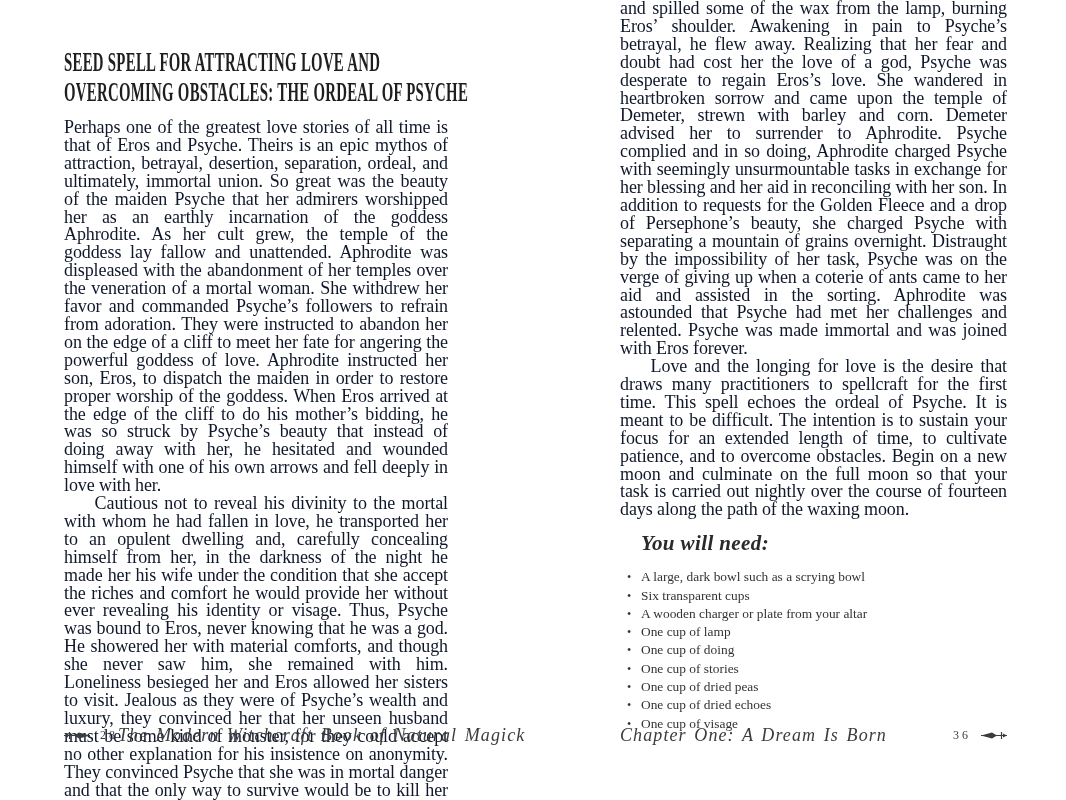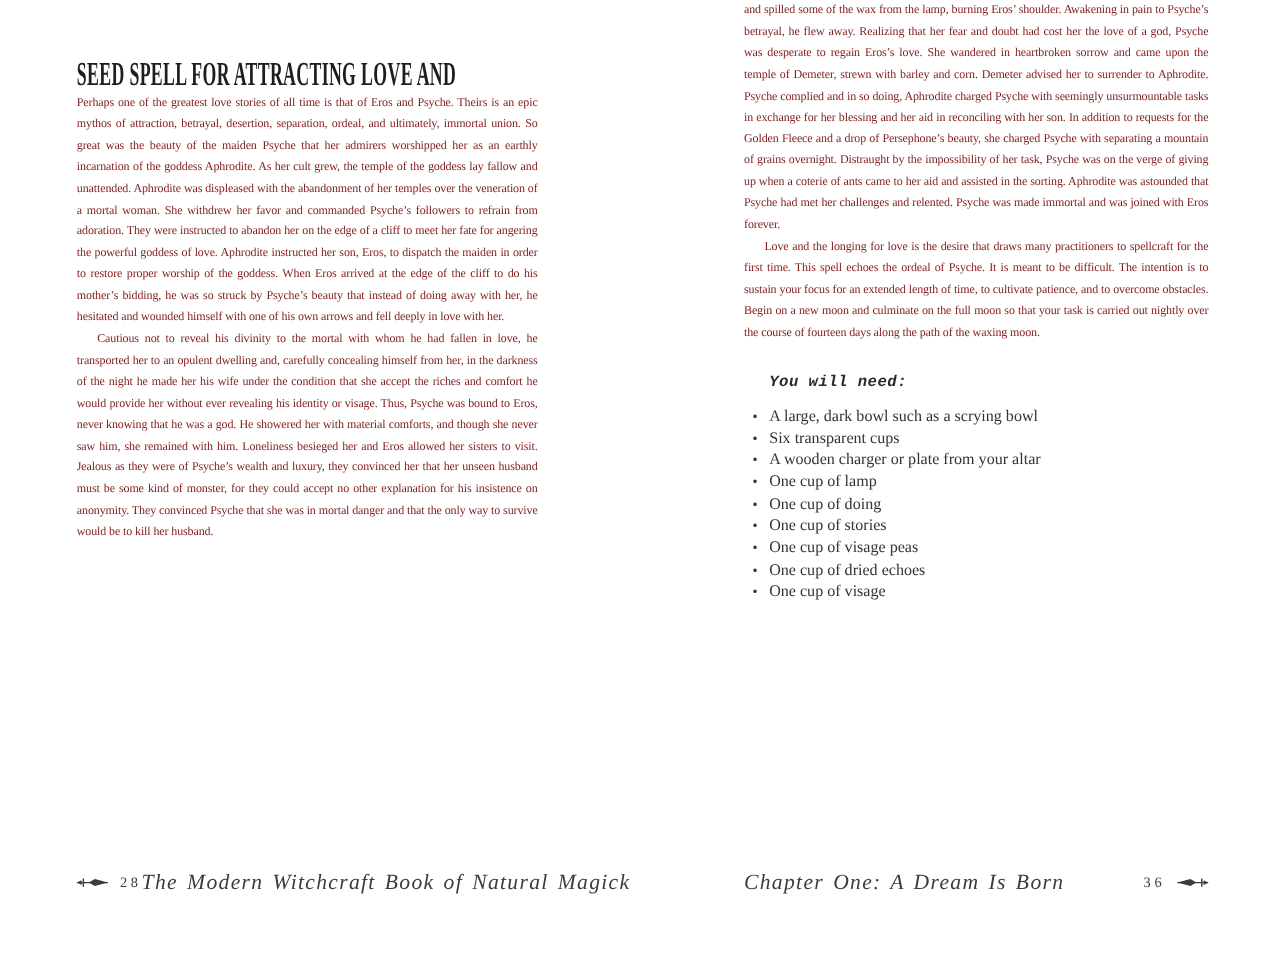--- a/index.html
+++ b/index.html
@@ -9,56 +9,55 @@
     overflow: hidden;
     font-family: "Liberation Serif", serif;
   }
   .spread { position: relative; width: 1066px; height: 800px; background: #ffffff; }
 
   .col { position: absolute; top: 0; }
   .col-left  { left: 64px;  width: 384px; }
   .col-right { left: 620px; width: 387px; }
 
   
-  .heading { margin-top: 47px; margin-bottom: 0; }
+  .heading { margin-top: 47px; margin-bottom: 12px; }
   .heading-line { height: 30px; white-space: nowrap; }
   .heading-line > span {
     display: inline-block;
     transform: scale(0.57, 1.08);
     transform-origin: 0 55%;
     font-family: "Liberation Serif", serif;
     font-weight: 700;
     font-size: 26px;
     letter-spacing: 0.5px;
     color: #1e1e1e;
     white-space: nowrap;
   }
 
   .body-start { margin-top: 57px; }
 
   p.body {
     margin: 0;
-    font-size: 10px;
+    font-size: 18px;
     line-height: 17.9px;
     letter-spacing: -0.1px;
-    color: #7f1d1d;
+    color: #0f172a;
     text-align: justify;
     hyphens: auto;
     -webkit-hyphens: auto;
   }
   p.indent { text-indent: 1.7em; }
 
   .subheading {
-    margin: 24px 0 12px 21px;
+    margin: 12px 0 12px 21px;
     font-style: italic;
     font-weight: 700;
-    font-size: 13px;
+    font-size: 21px;
     letter-spacing: 0.4px;
     color: #2a2a2a;
-    font-family: Liberation Mono, monospace;
   }
 
   .supplies { margin-top: 4px; }
   .supply {
     display: flex;
     font-size: 13.4px;
     line-height: 18.3px;
     color: #333333;
     padding-left: 7px;
   }
@@ -93,20 +92,23 @@
 </style>
 </head>
 <body>
 
 <div class="spread">
 
   <div class="col col-left">
     <div class="heading">
       <div class="heading-line">
         <span>SEED SPELL FOR ATTRACTING LOVE AND</span>
+      </div>
+      <div class="heading-line">
+        <span>OVERCOMING OBSTACLES: THE ORDEAL OF PSYCHE</span>
       </div>
     </div>
 
     <p class="body">Perhaps one of the greatest love stories of all time is that of Eros and Psyche. Theirs is an epic mythos of attraction, betrayal, desertion, separation, ordeal, and ultimately, immortal union. So great was the beauty of the maiden Psyche that her admirers worshipped her as an earthly incarnation of the goddess Aphrodite. As her cult grew, the temple of the goddess lay fallow and unattended. Aphrodite was displeased with the abandonment of her temples over the veneration of a mortal woman. She withdrew her favor and commanded Psyche’s followers to refrain from adoration. They were instructed to abandon her on the edge of a cliff to meet her fate for angering the powerful goddess of love. Aphrodite instructed her son, Eros, to dispatch the maiden in order to restore proper worship of the goddess. When Eros arrived at the edge of the cliff to do his mother’s bidding, he was so struck by Psyche’s beauty that instead of doing away with her, he hesitated and wounded himself with one of his own arrows and fell deeply in love with her.</p>
     <p class="body indent">Cautious not to reveal his divinity to the mortal with whom he had fallen in love, he transported her to an opulent dwelling and, carefully concealing himself from her, in the darkness of the night he made her his wife under the condition that she accept the riches and comfort he would provide her without ever revealing his identity or visage. Thus, Psyche was bound to Eros, never knowing that he was a god. He showered her with material comforts, and though she never saw him, she remained with him. Loneliness besieged her and Eros allowed her sisters to visit. Jealous as they were of Psyche’s wealth and luxury, they convinced her that her unseen husband must be some kind of monster, for they could accept no other explanation for his insistence on anonymity. They convinced Psyche that she was in mortal danger and that the only way to survive would be to kill her husband.</p>
 
     <div class="footer">
       <div class="footer-group">
         <span class="ornament">
           <svg width="26" height="9" viewBox="0 0 26 9">
@@ -148,21 +150,21 @@
       <div class="supply">
         <span class="bullet">•</span>
         <span class="supply-text">One cup of doing</span>
       </div>
       <div class="supply">
         <span class="bullet">•</span>
         <span class="supply-text">One cup of stories</span>
       </div>
       <div class="supply">
         <span class="bullet">•</span>
-        <span class="supply-text">One cup of visage peas</span>
+        <span class="supply-text">One cup of dried peas</span>
       </div>
       <div class="supply">
         <span class="bullet">•</span>
         <span class="supply-text">One cup of dried echoes</span>
       </div>
       <div class="supply">
         <span class="bullet">•</span>
         <span class="supply-text">One cup of visage</span>
       </div>
     </div>

